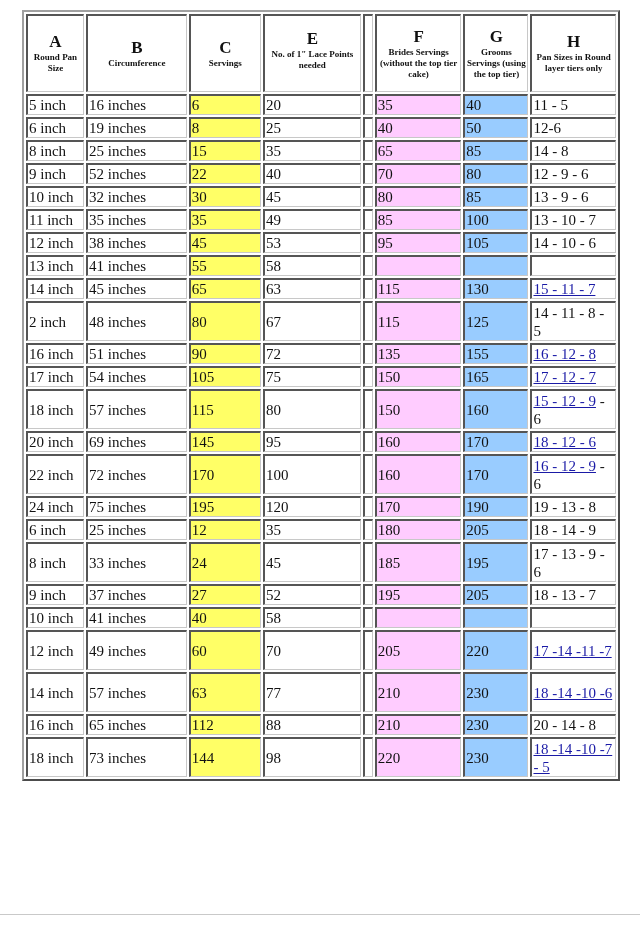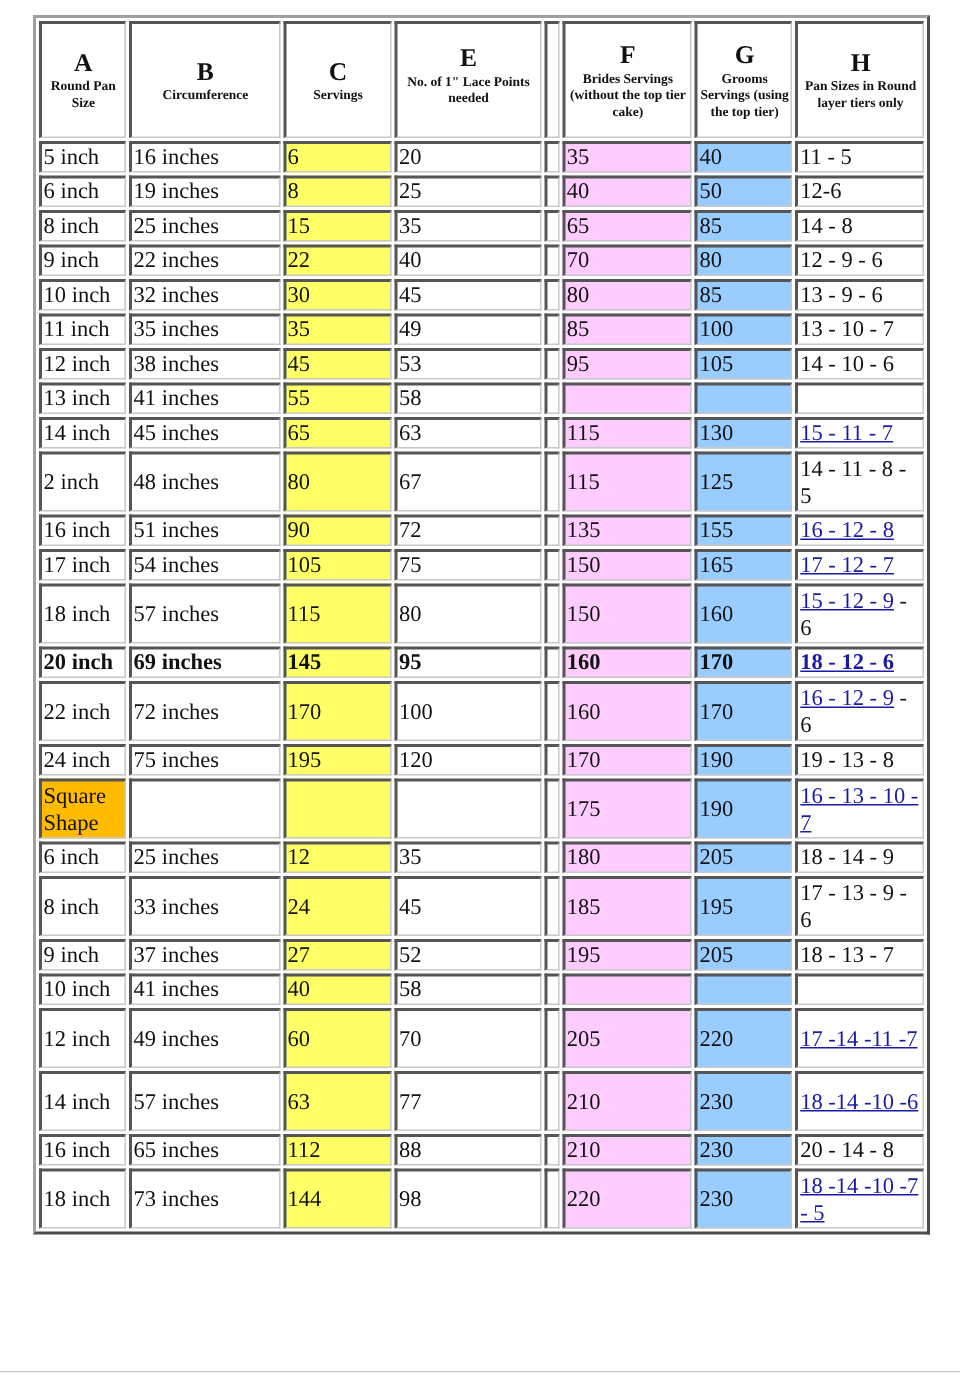--- a/index.html
+++ b/index.html
@@ -89,21 +89,21 @@
     <td class="cb"><span>25 inches</span></td>
     <td class="y cc"><span>15</span></td>
     <td class="ce"><span>35</span></td>
     <td class="sp"></td>
     <td class="p cf"><span>65</span></td>
     <td class="b cg"><span>85</span></td>
     <td class="ch"><span>14 - 8</span></td>
   </tr>
         <tr style="height: 20px;">
     <td class="ca"><span>9 inch</span></td>
-    <td class="cb"><span>22 inches</span></td>
+    <td class="cb"><span>52 inches</span></td>
     <td class="y cc"><span>22</span></td>
     <td class="ce"><span>40</span></td>
     <td class="sp"></td>
     <td class="p cf"><span>70</span></td>
     <td class="b cg"><span>80</span></td>
     <td class="ch"><span>12 - 9 - 6</span></td>
   </tr>
         <tr style="height: 20px;">
     <td class="ca"><span>10 inch</span></td>
     <td class="cb"><span>32 inches</span></td>
@@ -187,21 +187,21 @@
         <tr style="height: 40px;">
     <td class="ca"><span>18 inch</span></td>
     <td class="cb"><span>57 inches</span></td>
     <td class="y cc"><span>115</span></td>
     <td class="ce"><span>80</span></td>
     <td class="sp"></td>
     <td class="p cf"><span>150</span></td>
     <td class="b cg"><span>160</span></td>
     <td class="ch"><a class="lk" href="#">15 - 12 - 9</a><span> - 6</span></td>
   </tr>
-        <tr style="height: 20px; font-weight: bold;">
+        <tr style="height: 20px;">
     <td class="ca"><span>20 inch</span></td>
     <td class="cb"><span>69 inches</span></td>
     <td class="y cc"><span>145</span></td>
     <td class="ce"><span>95</span></td>
     <td class="sp"></td>
     <td class="p cf"><span>160</span></td>
     <td class="b cg"><span>170</span></td>
     <td class="ch"><a class="lk" href="#">18 - 12 - 6</a></td>
   </tr>
         <tr style="height: 40px;">
@@ -216,30 +216,20 @@
   </tr>
         <tr style="height: 20px; padding-left: 15px;">
     <td class="ca"><span>24 inch</span></td>
     <td class="cb"><span>75 inches</span></td>
     <td class="y cc"><span>195</span></td>
     <td class="ce"><span>120</span></td>
     <td class="sp"></td>
     <td class="p cf"><span>170</span></td>
     <td class="b cg"><span>190</span></td>
     <td class="ch"><span>19 - 13 - 8</span></td>
-  </tr>
-        <tr style="height: 40px;">
-    <td class="ca o"><span>Square Shape</span></td>
-    <td class="cb"><span></span></td>
-    <td class="y cc"><span></span></td>
-    <td class="ce"><span></span></td>
-    <td class="sp"></td>
-    <td class="p cf"><span>175</span></td>
-    <td class="b cg"><span>190</span></td>
-    <td class="ch"><a class="lk" href="#">16 - 13 - 10 - 7</a></td>
   </tr>
         <tr style="height: 20px;">
     <td class="ca"><span>6 inch</span></td>
     <td class="cb"><span>25 inches</span></td>
     <td class="y cc"><span>12</span></td>
     <td class="ce"><span>35</span></td>
     <td class="sp"></td>
     <td class="p cf"><span>180</span></td>
     <td class="b cg"><span>205</span></td>
     <td class="ch"><span>18 - 14 - 9</span></td>

